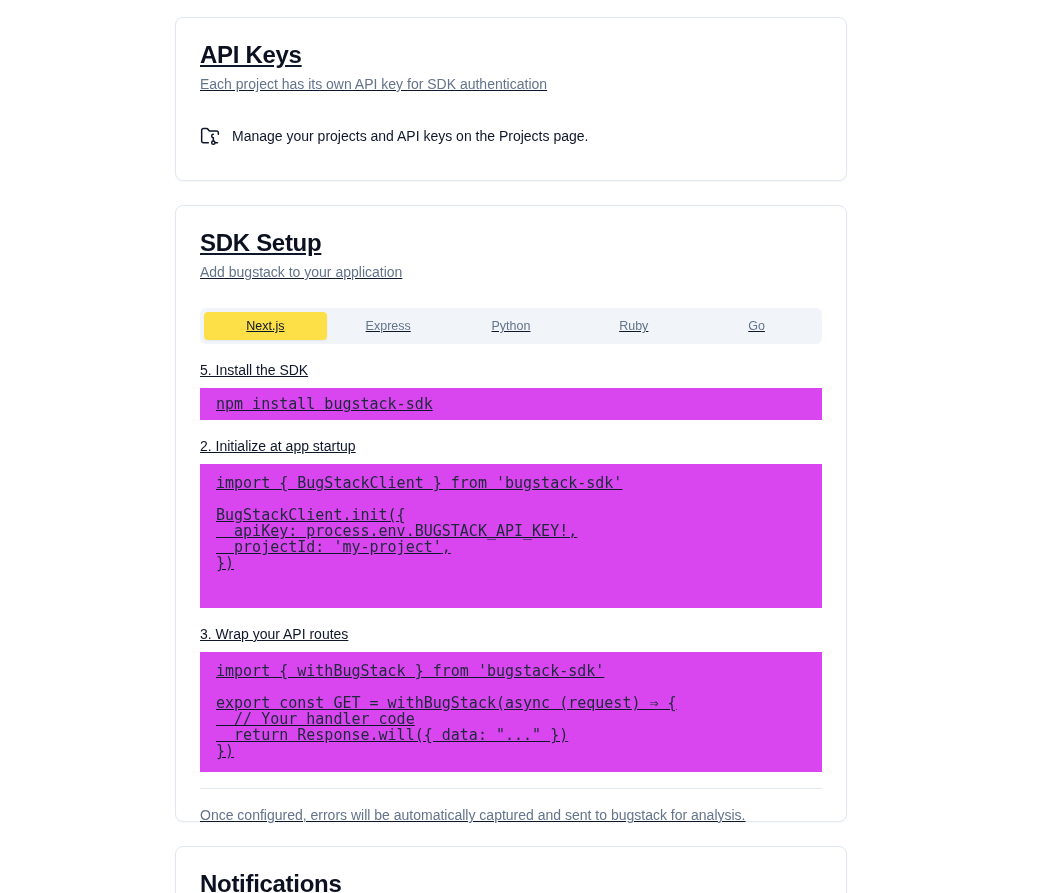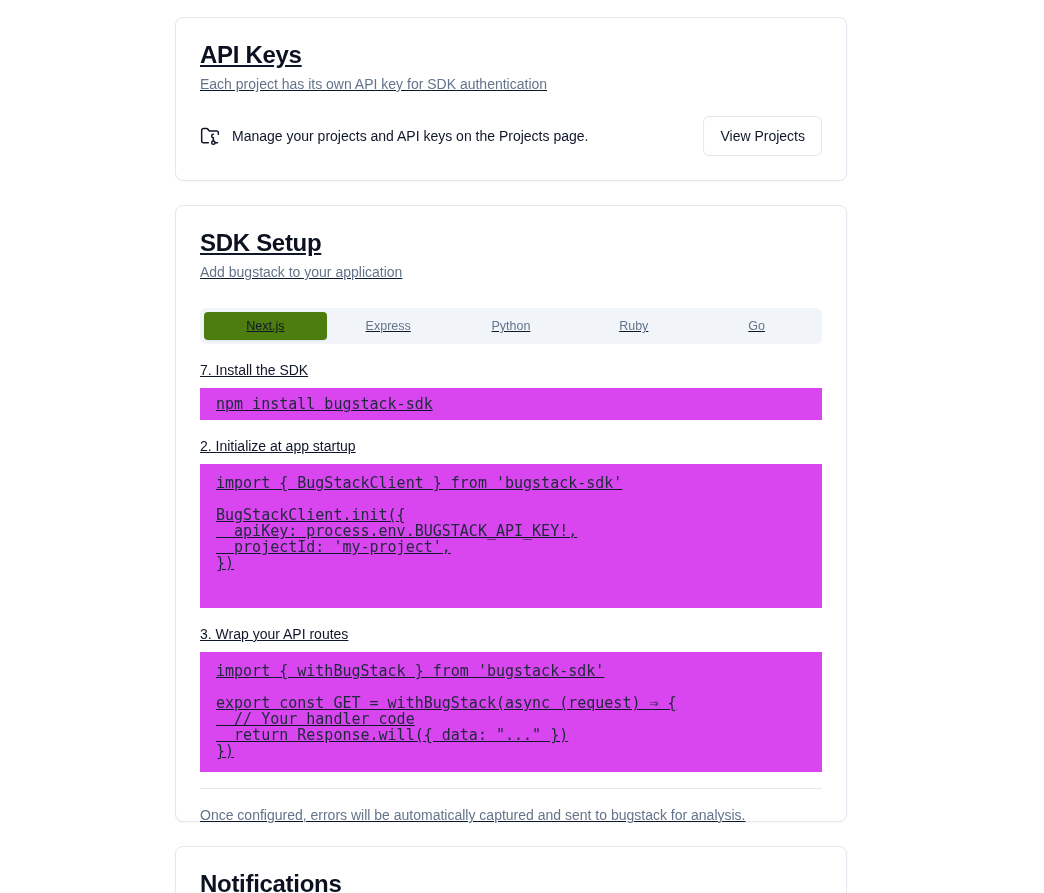--- a/index.html
+++ b/index.html
@@ -36,21 +36,21 @@
     }
     #card-sdk { top: 205px; height: 617px; padding: 22px 24px 12px 24px; }
     .tabs {
       margin-top: 26px; height: 36px; background: #f1f5f9; border-radius: 6px;
       display: flex; padding: 4px; gap: 0;
     }
     .tab {
       flex: 1; display: flex; align-items: center; justify-content: center;
       font-size: 12.5px; color: #64748b; border-radius: 4px; cursor: pointer;
     }
-    .tab.active { background: #4d7c0f; color: #0f172a; box-shadow: 0 1px 2px rgba(0,0,0,0.06); }
+    .tab.active { background: #fde047; color: #0f172a; box-shadow: 0 1px 2px rgba(0,0,0,0.06); }
     .step-title { font-size: 14px; font-weight: 500; color: #0f172a; line-height: 20px; }
     .code {
       background: #d946ef; border-radius: 0; padding: 8px 16px;
       font-family: "DejaVu Sans Mono", monospace; font-size: 15px;
       line-height: 16px; color: #1e293b; white-space: pre;
     }
     .divider { height: 1px; background: #e2e8f0; }
     .footer-note { font-size: 14px; color: #64748b; line-height: 20px; }
     #card-notif { top: 846px; height: 80px; padding: 22px 24px 0 24px; }
   </style>
@@ -68,38 +68,37 @@
           <svg viewBox="0 0 24 24" width="20" height="20" fill="none" stroke="#0f172a" stroke-width="1.8" stroke-linecap="round" stroke-linejoin="round">
             <path d="M10 20H4a2 2 0 0 1-2-2V5a2 2 0 0 1 2-2h3.9a2 2 0 0 1 1.69.9l.81 1.2a2 2 0 0 0 1.67.9H20a2 2 0 0 1 2 2v2"></path>
             <circle cx="16" cy="20" r="2"></circle>
             <path d="M16 10a2 2 0 1 0 0 4"></path>
             <path d="M16 14v4"></path>
             <path d="M18 20h3"></path>
           </svg>
         </span>
         <span class="api-row-text">Manage your projects and API keys on the Projects page.</span>
       </div>
-      <button class="btn-outline">View Projects</button>
     </div>
   </section>
 
   <section class="card" id="card-sdk">
     <h2 class="card-title">SDK Setup</h2>
     <p class="card-desc">Add bugstack to your application</p>
 
     <div class="tabs">
       <div class="tab active">Next.js</div>
       <div class="tab">Express</div>
       <div class="tab">Python</div>
       <div class="tab">Ruby</div>
       <div class="tab">Go</div>
     </div>
 
     <div style="margin-top:16px;">
-      <div class="step-title">7. Install the SDK</div>
+      <div class="step-title">5. Install the SDK</div>
       <div class="code" style="margin-top:8px; height:32px;">npm install bugstack-sdk</div>
     </div>
 
     <div style="margin-top:16px;">
       <div class="step-title">2. Initialize at app startup</div>
       <div class="code" style="margin-top:8px; height:144px; padding-top:11px;">import { BugStackClient } from 'bugstack-sdk'
 
 BugStackClient.init({
   apiKey: process.env.BUGSTACK_API_KEY!,
   projectId: 'my-project',

